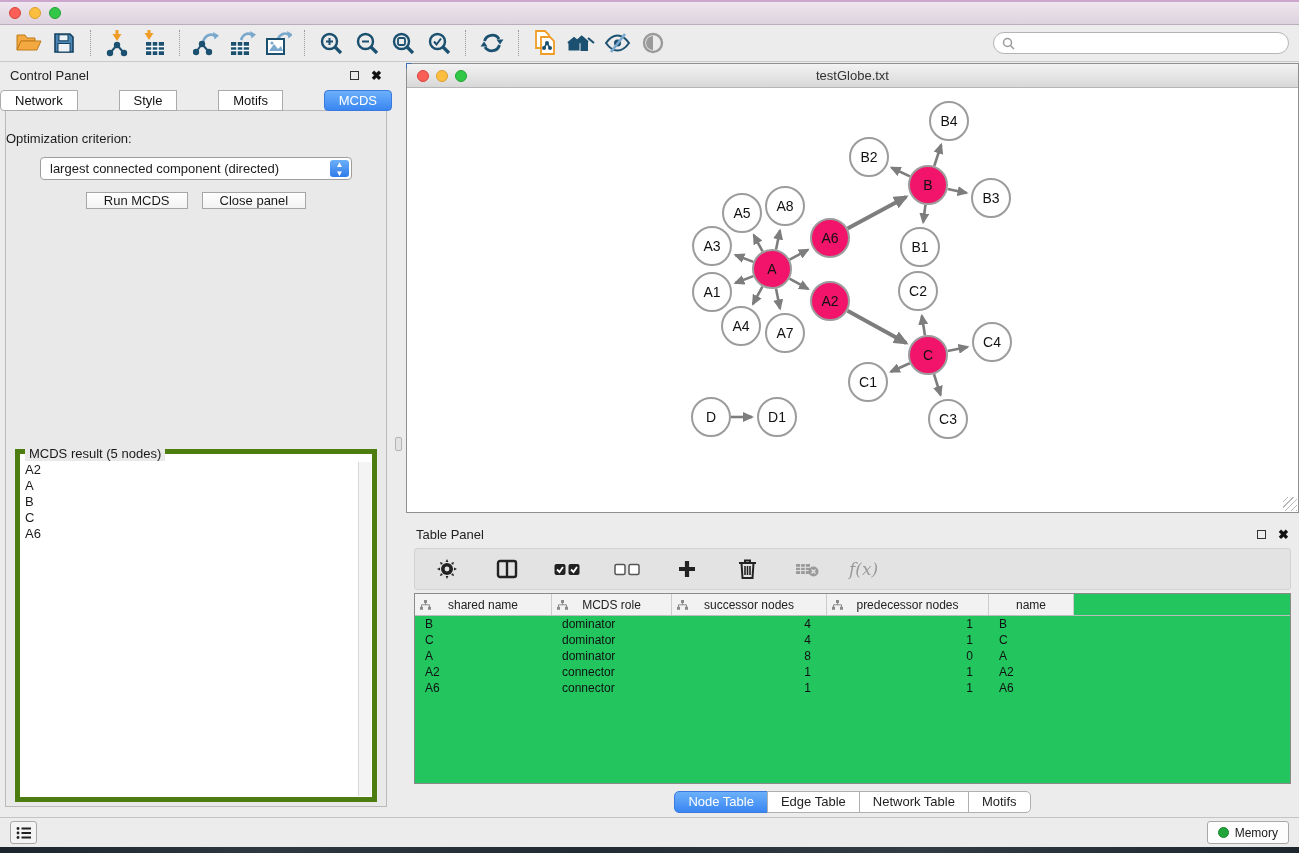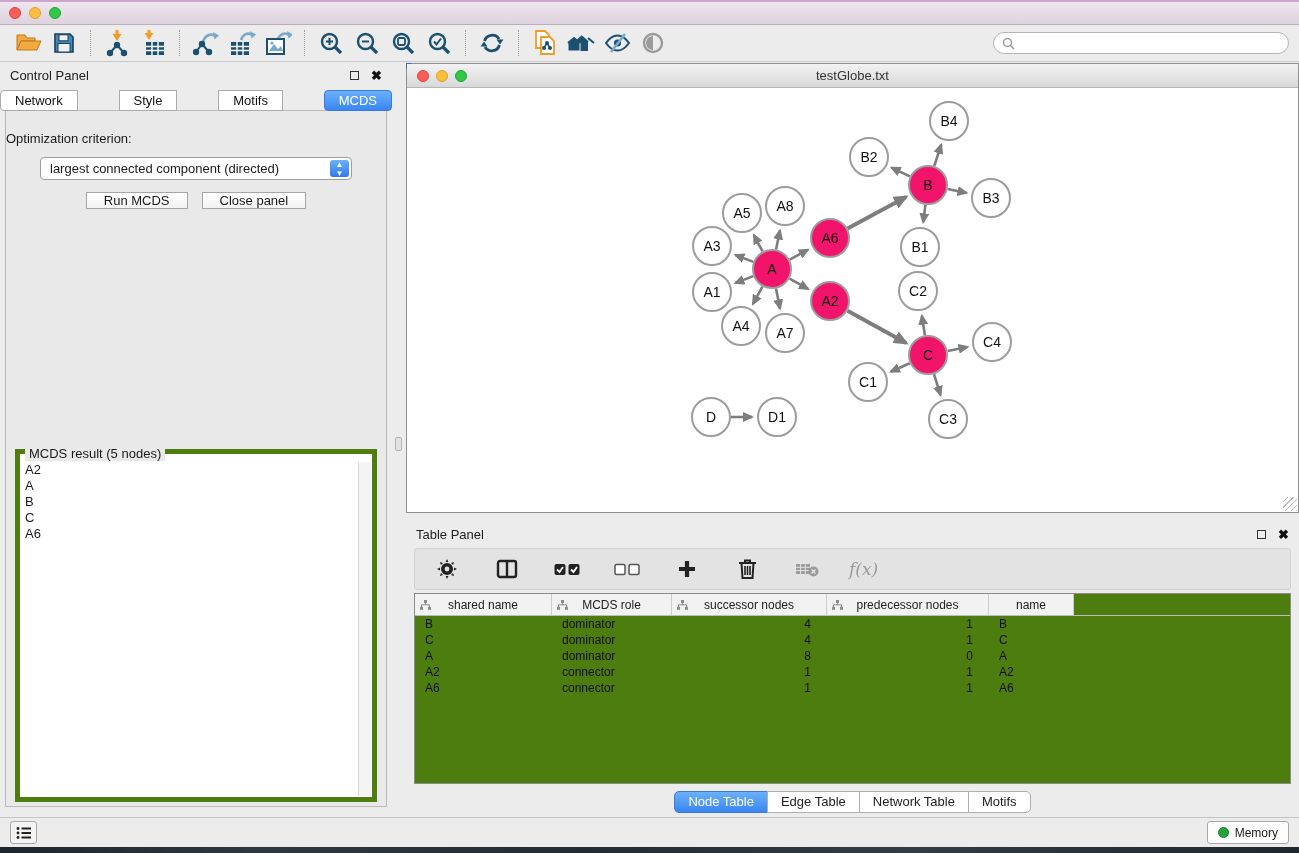--- a/index.html
+++ b/index.html
@@ -71,21 +71,21 @@
     background:repeating-linear-gradient(135deg, transparent 0 3px, #b9b9b9 3px 4px); }
   svg text.nlabel { font-family:"Liberation Sans",sans-serif; font-size:14px; fill:#111; }
 
   
   .hgap { height:8px; flex:0 0 8px; background:#ececec; }
 
   
   .tpanel { flex:1; background:#ececec; display:flex; flex-direction:column; min-height:0; }
   .tp-toolbar { height:42px; flex:0 0 42px; margin:1px 8px 0 8px; background:#e3e3e3; border:1px solid #d2d2d2; border-radius:3px; display:flex; align-items:center; padding:0 14px; gap:24px; }
   .fx-label { font-family:"DejaVu Serif", serif; font-style:italic; color:#9a9a9a; font-size:17px; }
-  .ttable { flex:1; margin:3px 8px 2px 8px; border:1px solid #8b8b8b; background:#4d7c0f; overflow:hidden; display:flex; flex-direction:column; }
+  .ttable { flex:1; margin:3px 8px 2px 8px; border:1px solid #8b8b8b; background:#22c55e; overflow:hidden; display:flex; flex-direction:column; }
   .thead { display:flex; height:22px; flex:0 0 22px; border-bottom:1px solid #bdbdbd; }
   .th { background:#f2f2f2; border-right:1px solid #cccccc; display:flex; align-items:center; justify-content:center; font-size:12px; color:#222; position:relative; }
   .th .tree-ic { position:absolute; left:5px; top:6px; }
   .tbody { flex:1; }
   .tr { display:flex; height:16px; align-items:center; }
   .td { font-size:12px; color:#111; white-space:nowrap; }
   .td.left { padding-left:10px; text-align:left; }
   .td.right { padding-right:16px; text-align:right; }
   .tp-tabs { height:31px; flex:0 0 31px; display:flex; justify-content:center; align-items:center; }
   .tp-tab { height:22px; padding:0 13px; display:flex; align-items:center; font-size:13px; background:#fff; border:1px solid #b0b0b0; margin-left:-1px; color:#222; }

